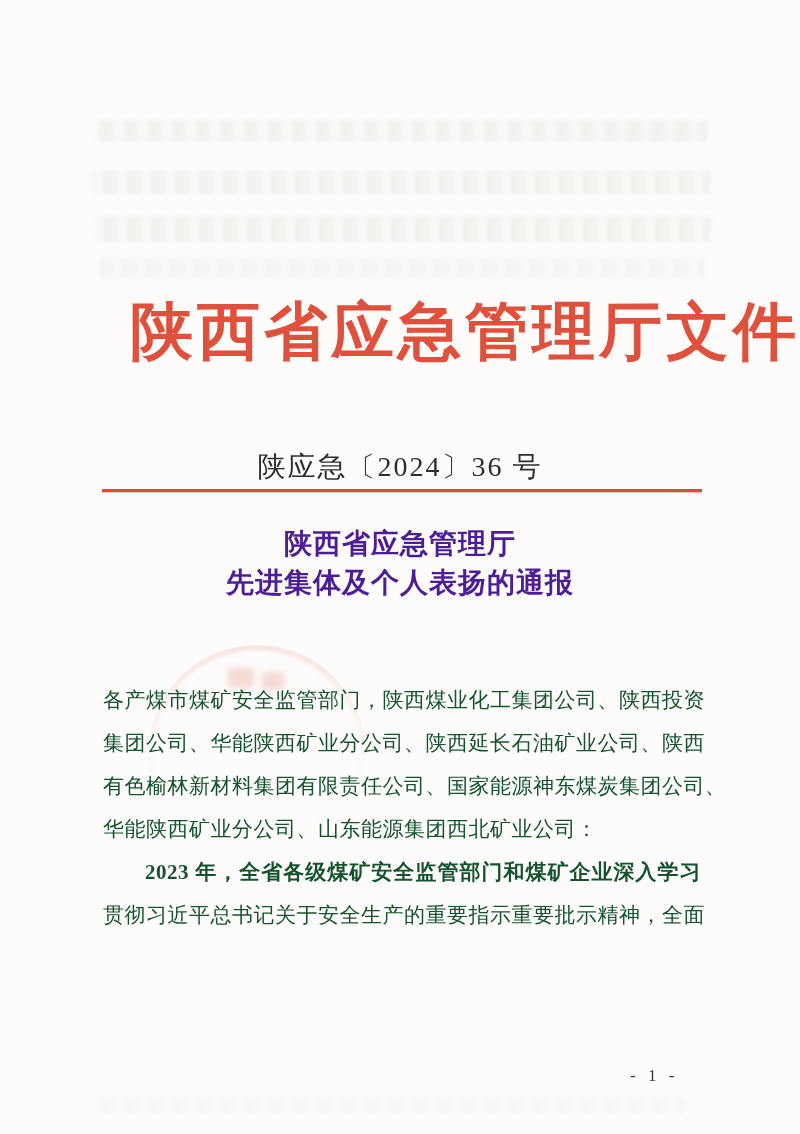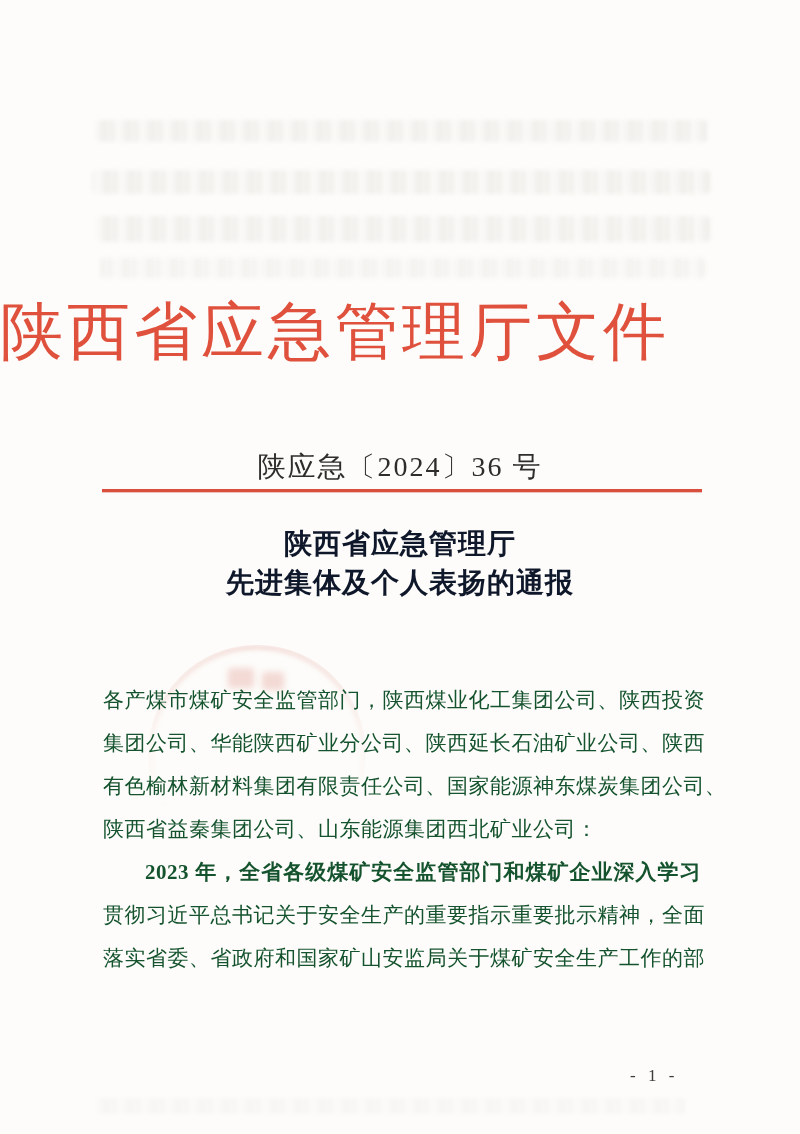--- a/index.html
+++ b/index.html
@@ -36,23 +36,23 @@
   .bleed-3 { left: 95px;  top: 216px; width: 615px; height: 26px; }
   .bleed-4 { left: 100px; top: 258px; width: 605px; height: 20px; opacity: .8; }
   .bleed-bottom {
     left: 95px; top: 1098px; width: 590px; height: 16px; opacity: .5;
   }
 
   .red-header {
     position: absolute;
     left: 0; top: 286px;
     width: 100%;
-    text-align: left;
+    text-align: right;
     font-size: 63px;
-    font-weight: normal;
+    font-weight: bold;
     letter-spacing: 4px;
     color: #e0513d;
     line-height: 92px;
     white-space: nowrap;
   }
 
   .doc-number {
     position: absolute;
     left: 0; top: 448px;
     width: 100%;
@@ -70,21 +70,21 @@
     box-shadow: 0 1px 0 rgba(217,79,61,0.35);
   }
 
   .doc-title {
     position: absolute;
     left: 60px; top: 524px;
     width: 680px;
     text-align: center;
     font-size: 28px;
     font-weight: bold;
-    color: #0f172a;
+    color: #4c1d95;
     line-height: 39px;
     letter-spacing: 1px;
   }
 
   
   .seal-bleed {
     position: absolute;
     left: 148px; top: 645px;
     width: 210px; height: 210px;
     border: 4px solid rgba(219,128,115,0.32);
@@ -159,26 +159,25 @@
 
   <div class="seal-bleed"></div>
   <div class="seal-mark seal-mark-1"></div>
   <div class="seal-mark seal-mark-2"></div>
 
   <div class="body-text">
     <div>
       <div class="body-line">各产煤市煤矿安全监管部门，陕西煤业化工集团公司、陕西投资</div>
       <div class="body-line">集团公司、华能陕西矿业分公司、陕西延长石油矿业公司、陕西</div>
       <div class="body-line">有色榆林新材料集团有限责任公司、国家能源神东煤炭集团公司、</div>
-      <div class="body-line short">陕西省益秦集团公司、山东能源集团西北矿业公司：</div>
+      <div class="body-line short">华能陕西矿业分公司、山东能源集团西北矿业公司：</div>
     </div>
     <div>
       <div class="body-line indent">2023 年，全省各级煤矿安全监管部门和煤矿企业深入学习</div>
       <div class="body-line">贯彻习近平总书记关于安全生产的重要指示重要批示精神，全面</div>
-      <div class="body-line">落实省委、省政府和国家矿山安监局关于煤矿安全生产工作的部</div>
     </div>
   </div>
 
   <div class="bleed-row bleed-bottom"></div>
 
   <div class="page-number">- 1 -</div>
 
 </div>
 
 </body></html>

